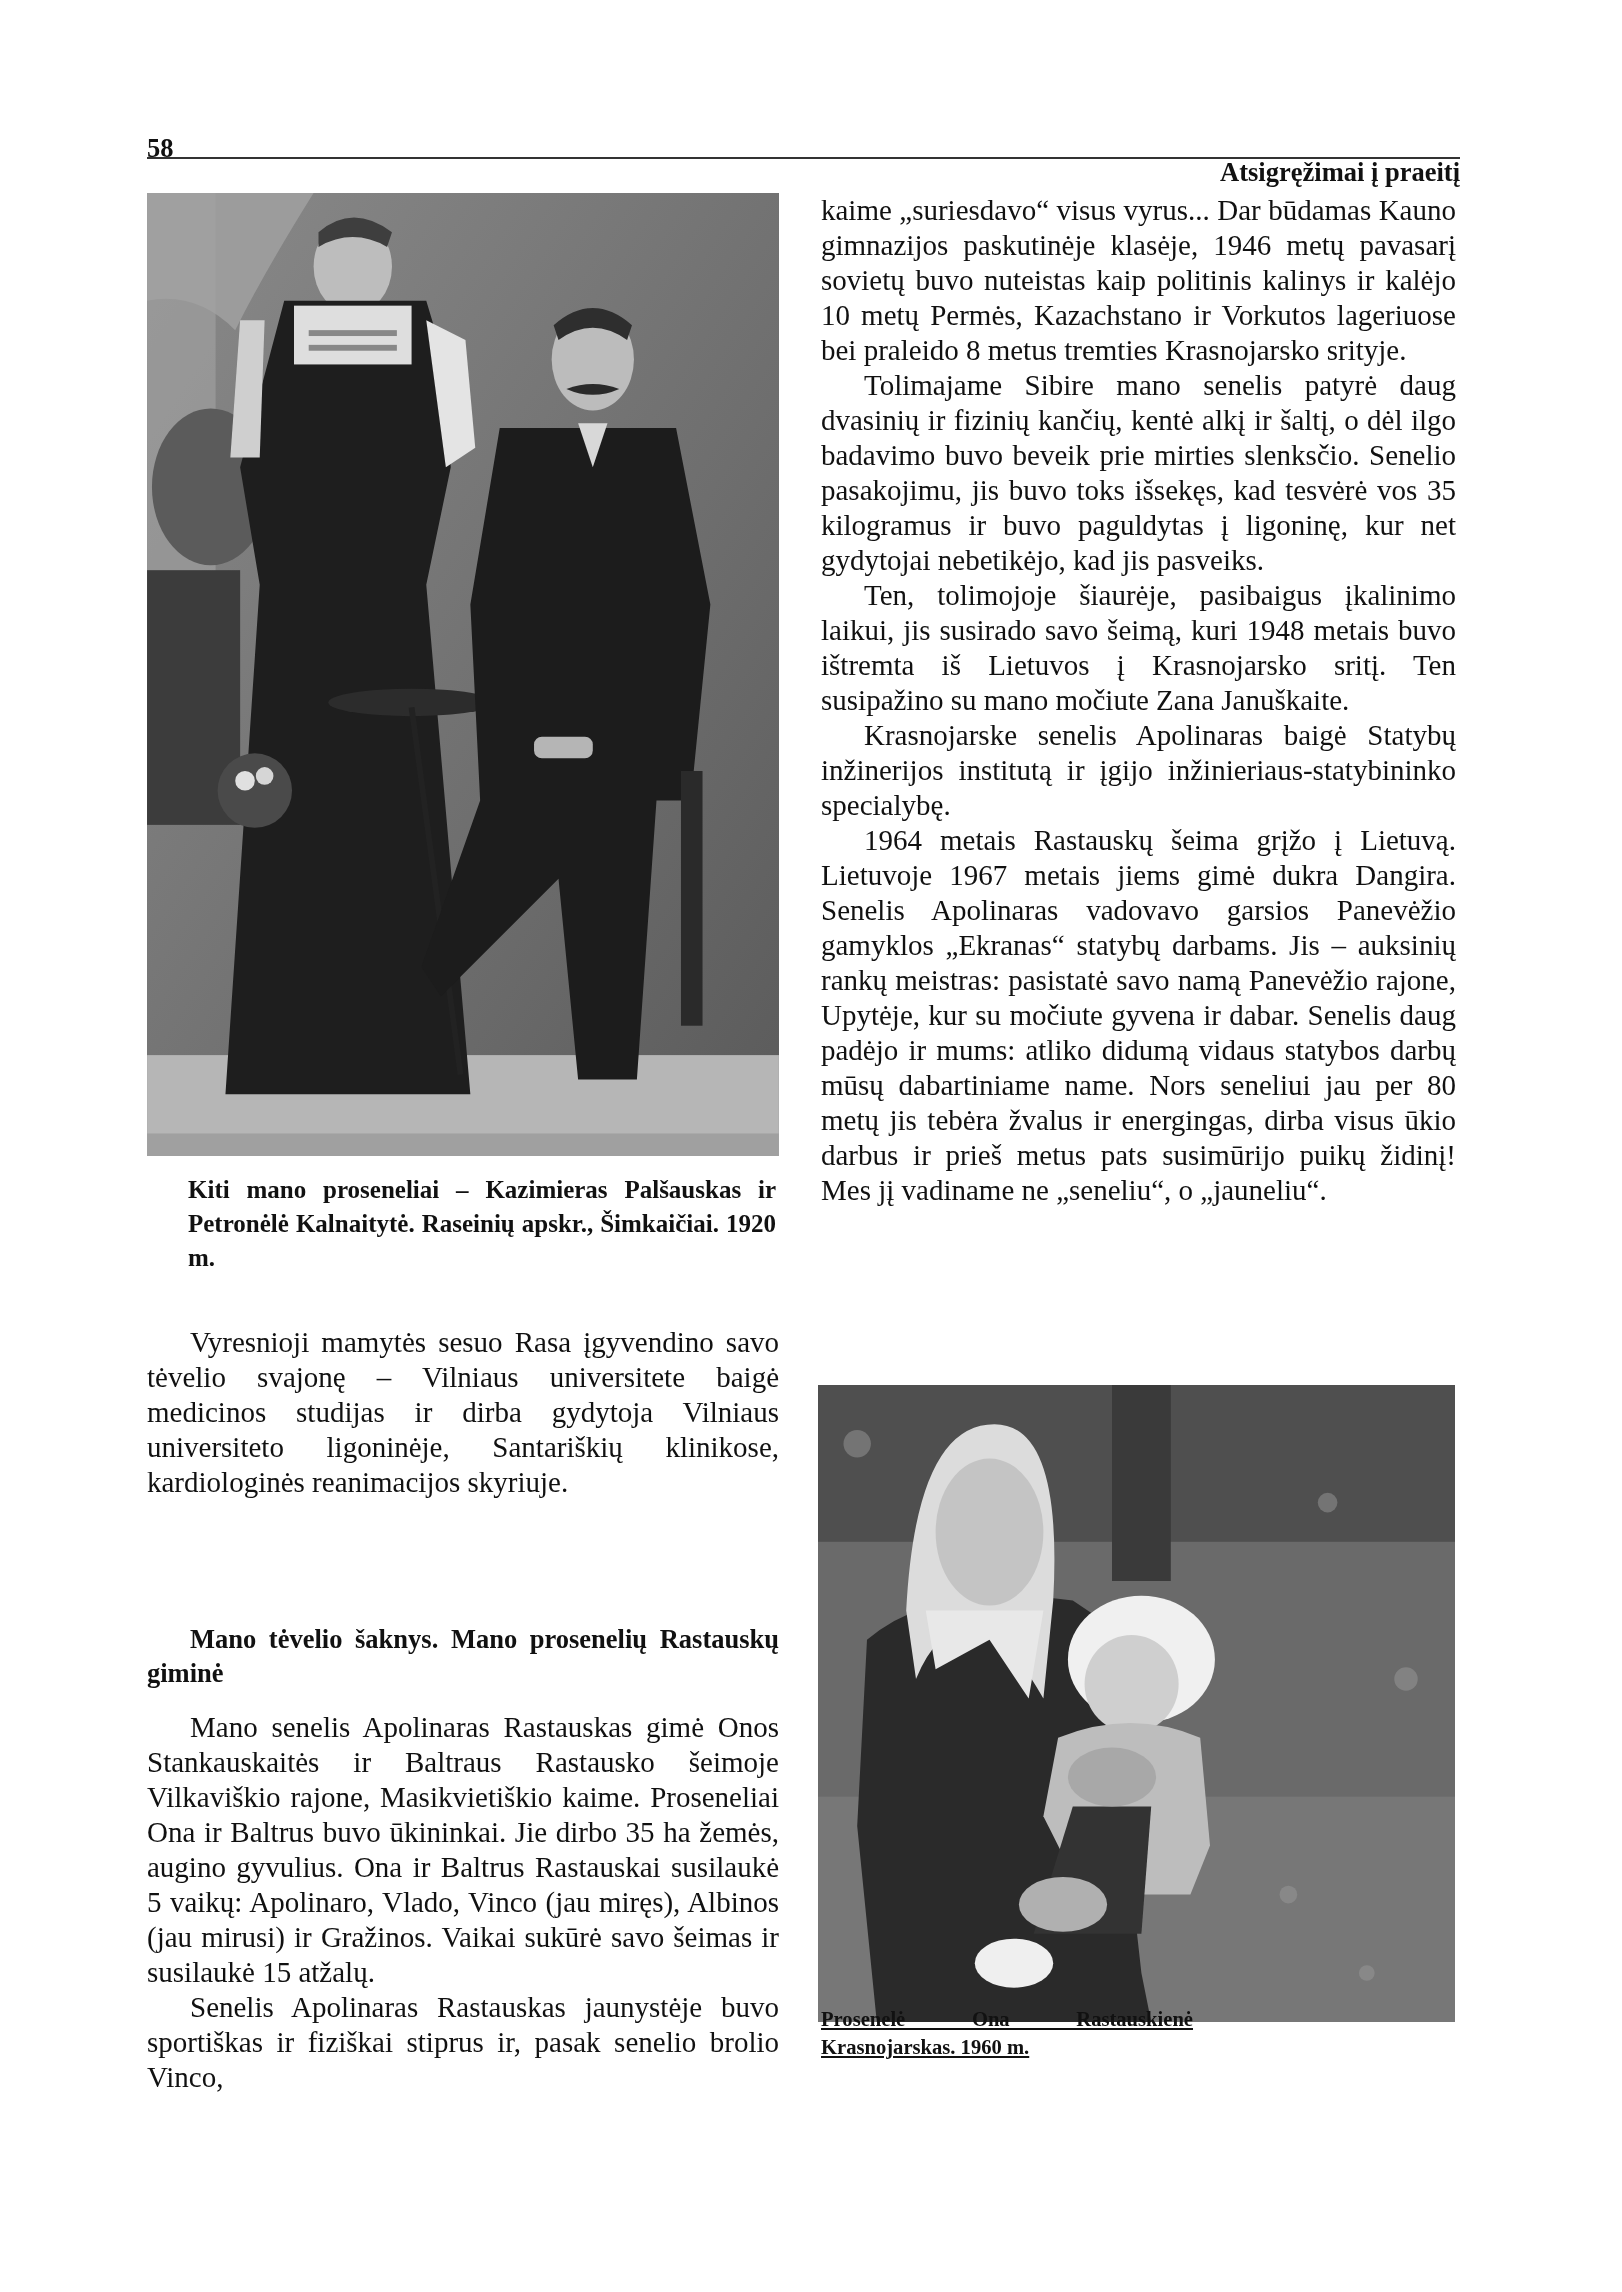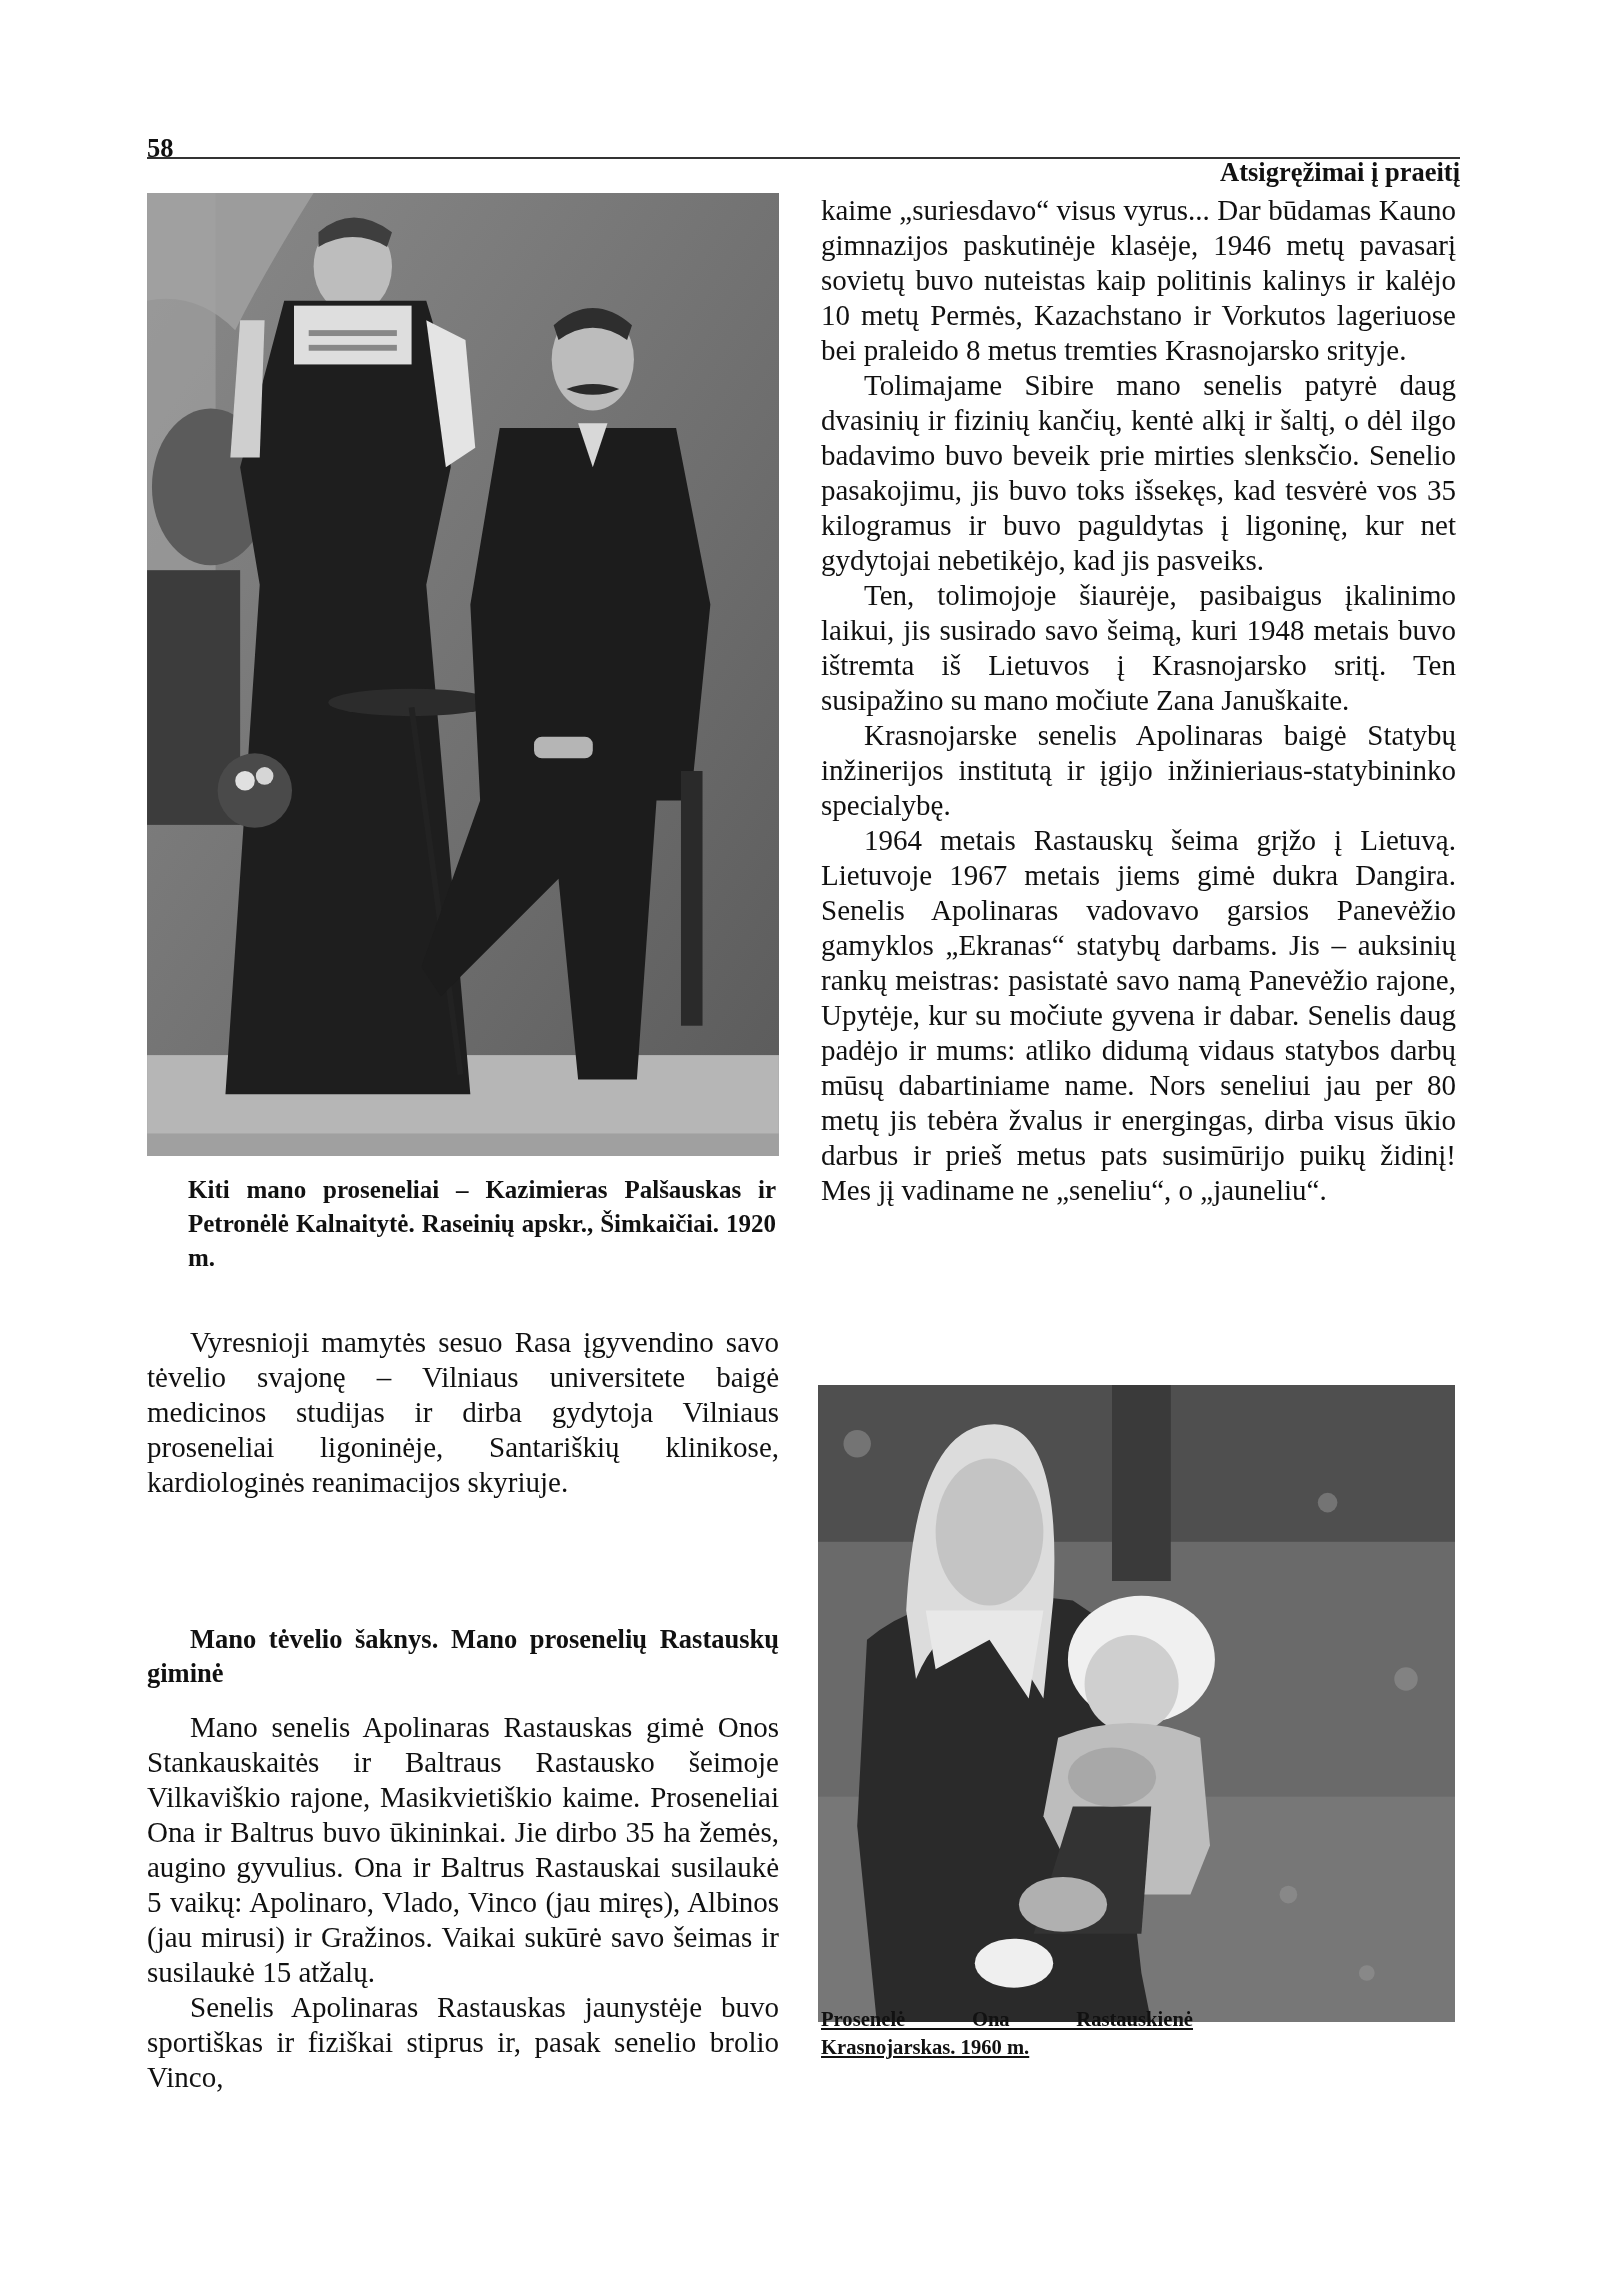--- a/index.html
+++ b/index.html
@@ -72,21 +72,21 @@
     <path d="M440 235 L470 235 L455 280 Z" fill="#d8d8d8"></path>
     <rect x="395" y="555" width="60" height="22" fill="#b5b5b5" rx="8"></rect>
 
     <rect x="545" y="590" width="22" height="260" fill="#2a2a2a"></rect>
   </svg>
 </div>
 
 <div class="caption" style="left:188px; top:1173px; width:588px;">Kiti mano proseneliai – Kazimieras Palšauskas ir Petronėlė Kalnaitytė. Raseinių apskr., Šimkaičiai. 1920 m.</div>
 
 <div class="col" style="left:147px; top:1325px; width:632px;">
-  <p class="indent">Vyresnioji mamytės sesuo Rasa įgyvendino savo tėvelio svajonę – Vilniaus universitete baigė medicinos studijas ir dirba gydytoja Vilniaus proseneliai ligoninėje, Santariškių klinikose, kardiologinės reanimacijos skyriuje.</p>
+  <p class="indent">Vyresnioji mamytės sesuo Rasa įgyvendino savo tėvelio svajonę – Vilniaus universitete baigė medicinos studijas ir dirba gydytoja Vilniaus universiteto ligoninėje, Santariškių klinikose, kardiologinės reanimacijos skyriuje.</p>
 </div>
 
 <div class="heading" style="left:147px; top:1622px; width:632px; text-indent:43px; text-align:justify;">Mano tėvelio šaknys. Mano prosenelių Rastauskų giminė</div>
 
 <div class="col" style="left:147px; top:1710px; width:632px;">
   <p class="indent">Mano senelis Apolinaras Rastauskas gimė Onos Stankauskaitės ir Baltraus Rastausko šeimoje Vilkaviškio rajone, Masikvietiškio kaime. Proseneliai Ona ir Baltrus buvo ūkininkai. Jie dirbo 35 ha žemės, augino gyvulius. Ona ir Baltrus Rastauskai susilaukė 5 vaikų: Apolinaro, Vlado, Vinco (jau miręs), Albinos (jau mirusi) ir Gražinos. Vaikai sukūrė savo šeimas ir susilaukė 15 atžalų.</p>
   <p class="indent">Senelis Apolinaras Rastauskas jaunystėje buvo sportiškas ir fiziškai stiprus ir, pasak senelio brolio Vinco,</p>
 </div>
 
 <div class="col" style="left:821px; top:193px; width:635px;">

